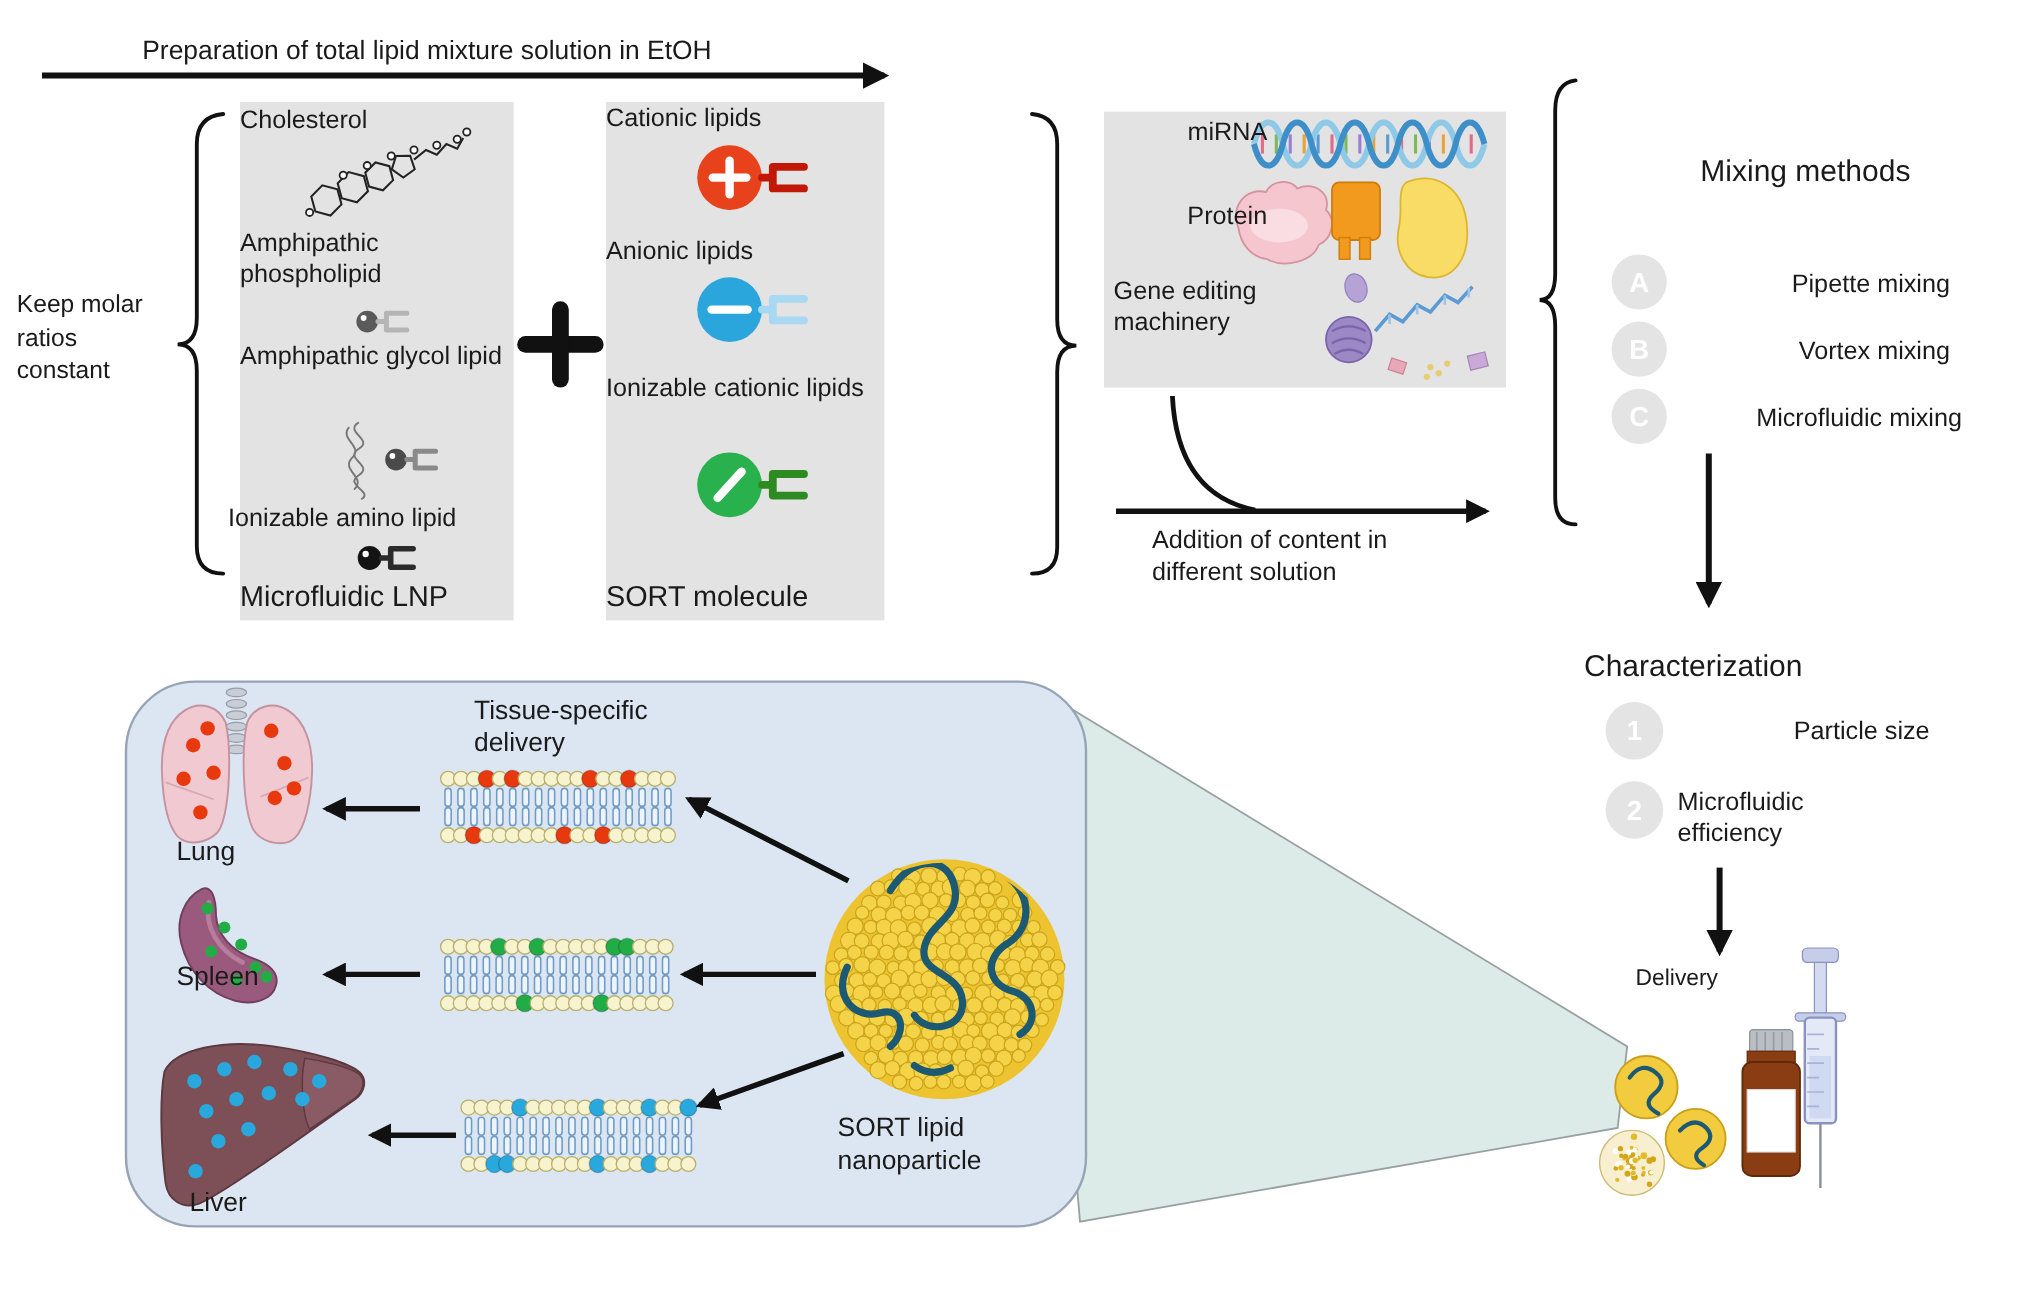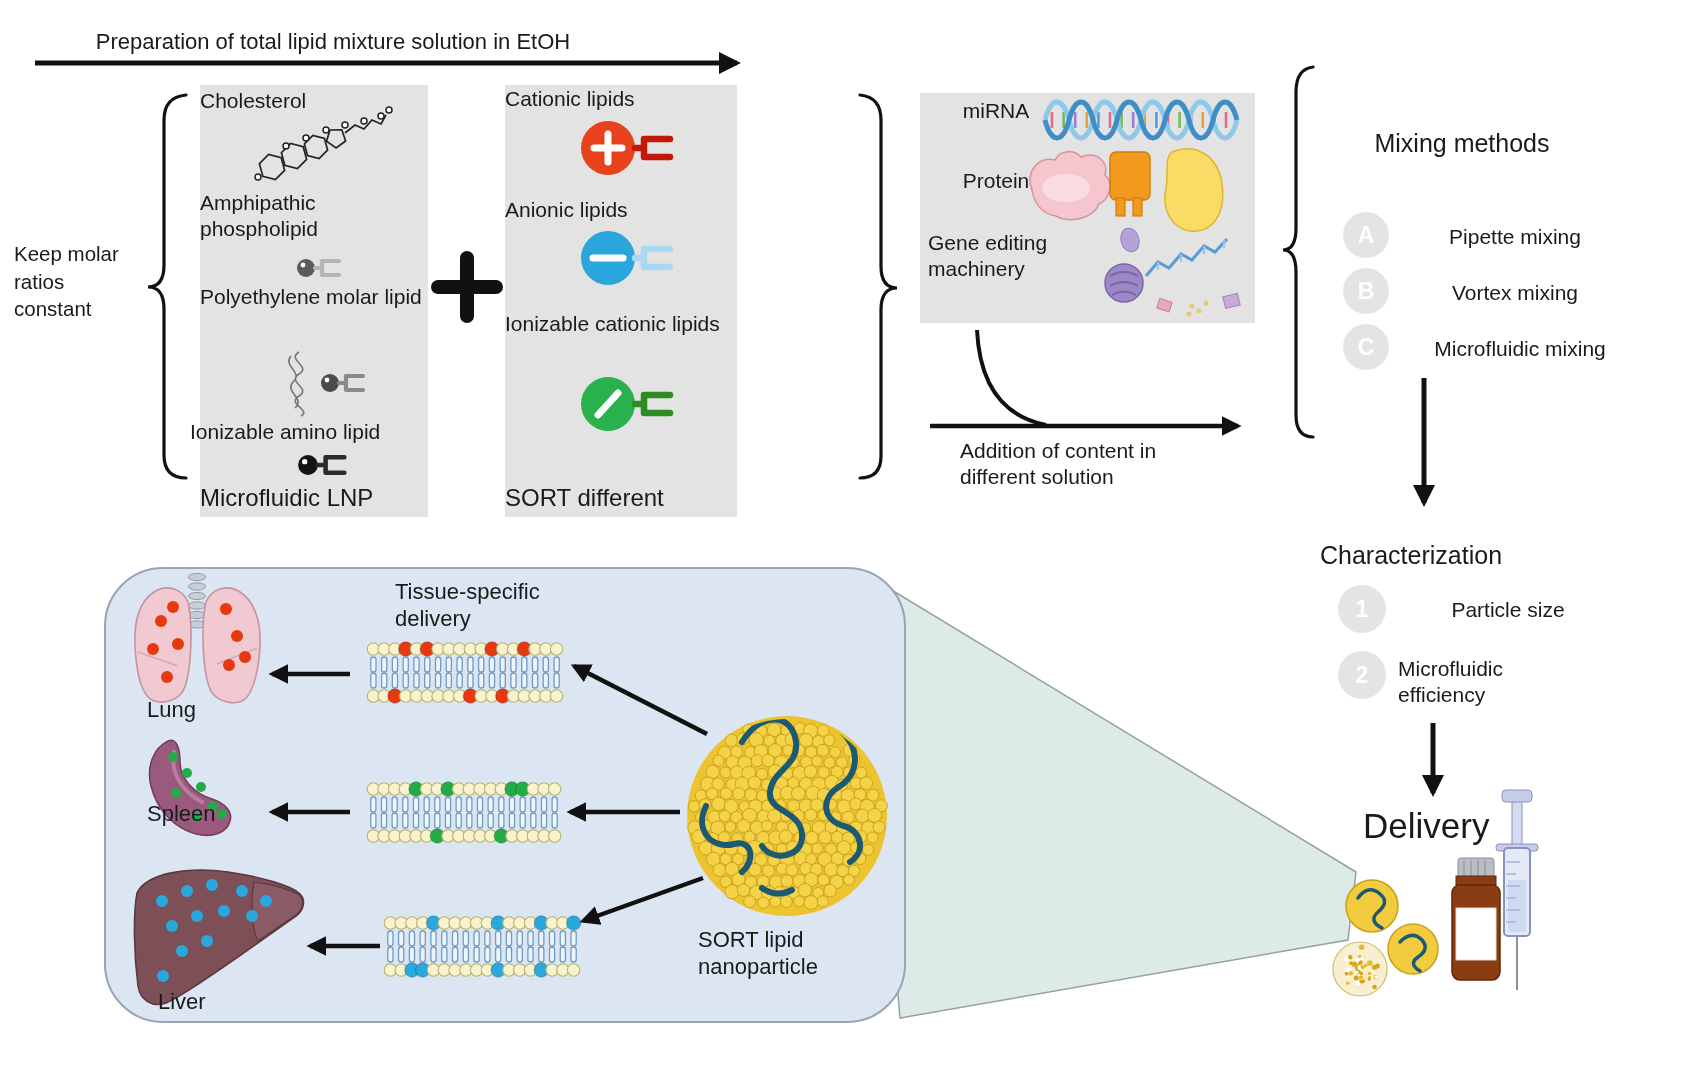--- a/index.html
+++ b/index.html
@@ -1,19 +1,19 @@
 <!DOCTYPE html>
 <html style="--box-bg: #e3e3e3;"><head>
 <meta charset="utf-8">
 <style>
   html,body{margin:0;padding:0}
   body{width:1684px;height:1080px;position:relative;background:#fff;
        font-family:"Liberation Sans",sans-serif;overflow:hidden}
   .lbl{position:absolute;color:#1a1a1a;line-height:1.24;font-size:21px}
-  .left{text-align:center}
+  .left{text-align:right}
   .bold{font-weight:400}
   .box{position:absolute;background:var(--box-bg,#e3e3e3)}
   .badge{position:absolute;background:#e4e4e4;color:#fff;border-radius:50%;
          display:flex;align-items:center;justify-content:center;font-weight:700;font-size:23px}
   svg#art{position:absolute;left:0;top:0;z-index:3;pointer-events:none}
   .txt{z-index:4}
   .bg{z-index:1}
 </style>
 </head>
 <body>
@@ -740,47 +740,47 @@
     <rect x="1508" y="880" width="18" height="52" fill="#cfd9f2"></rect>
     <path d="M1506,862 h14 M1506,874 h10 M1506,886 h14 M1506,898 h10 M1506,910 h14 M1506,922 h10" stroke="#aab3d6" stroke-width="1.4"></path>
   </g>
 </svg>
 
 <div class="lbl txt left" style="left:73px;top:28px;width:520px;font-size:22px">Preparation of total lipid mixture solution in EtOH</div>
 <div class="lbl txt" style="left:14px;top:240px;width:118px;font-size:20.5px;line-height:1.35">Keep molar ratios constant</div>
 
 <div class="lbl txt" style="left:200px;top:88px;width:228px">Cholesterol</div>
 <div class="lbl txt" style="left:200px;top:190px;width:228px">Amphipathic phospholipid</div>
-<div class="lbl txt" style="left:200px;top:284px;width:228px">Polyethylene molar lipid</div>
+<div class="lbl txt" style="left:200px;top:284px;width:228px">Amphipathic glycol lipid</div>
 <div class="lbl txt" style="left:190px;top:419px;width:248px">Ionizable amino lipid</div>
 <div class="lbl txt bold" style="left:200px;top:483px;width:228px;font-size:24px">Microfluidic LNP</div>
 
 <div class="lbl txt" style="left:505px;top:86px;width:232px">Cationic lipids</div>
 <div class="lbl txt" style="left:505px;top:197px;width:232px">Anionic lipids</div>
 <div class="lbl txt" style="left:505px;top:311px;width:264px">Ionizable cationic lipids</div>
-<div class="lbl txt bold" style="left:505px;top:483px;width:232px;font-size:24px">SORT different</div>
+<div class="lbl txt bold" style="left:505px;top:483px;width:232px;font-size:24px">SORT molecule</div>
 
 <div class="lbl txt left" style="left:936px;top:98px;width:120px">miRNA</div>
 <div class="lbl txt left" style="left:936px;top:168px;width:120px">Protein</div>
 <div class="lbl txt" style="left:928px;top:230px;width:165px">Gene editing machinery</div>
 <div class="lbl txt" style="left:960px;top:438px;width:250px">Addition of content in different solution</div>
 
 <div class="lbl txt left bold" style="left:1332px;top:128px;width:260px;font-size:25px">Mixing methods</div>
 <div class="badge txt" style="left:1343px;top:212px;width:46px;height:46px">A</div>
 <div class="lbl txt left" style="left:1405px;top:224px;width:220px">Pipette mixing</div>
 <div class="badge txt" style="left:1343px;top:268px;width:46px;height:46px">B</div>
 <div class="lbl txt left" style="left:1405px;top:280px;width:220px">Vortex mixing</div>
 <div class="badge txt" style="left:1343px;top:324px;width:46px;height:46px">C</div>
 <div class="lbl txt left" style="left:1405px;top:336px;width:230px">Microfluidic mixing</div>
 
 <div class="lbl txt bold" style="left:1320px;top:540px;width:250px;font-size:25px">Characterization</div>
 <div class="badge txt" style="left:1338px;top:585px;width:48px;height:48px">1</div>
 <div class="lbl txt left" style="left:1408px;top:597px;width:200px">Particle size</div>
 <div class="badge txt" style="left:1338px;top:651px;width:48px;height:48px">2</div>
 <div class="lbl txt" style="left:1398px;top:656px;width:170px">Microfluidic efficiency</div>
 
-<div class="lbl txt bold" style="left:1363px;top:804px;width:140px;font-size:35px">Delivery</div>
+<div class="lbl txt bold" style="left:1363px;top:804px;width:140px;font-size:19px">Delivery</div>
 
 <div class="lbl txt" style="left:395px;top:578px;width:195px;font-size:22px">Tissue-specific delivery</div>
 <div class="lbl txt" style="left:147px;top:696px;width:90px;font-size:22px">Lung</div>
 <div class="lbl txt" style="left:147px;top:800px;width:100px;font-size:22px">Spleen</div>
 <div class="lbl txt" style="left:158px;top:988px;width:95px;font-size:22px">Liver</div>
 <div class="lbl txt" style="left:698px;top:926px;width:190px;font-size:22px">SORT lipid nanoparticle</div>
 
 </body></html>

